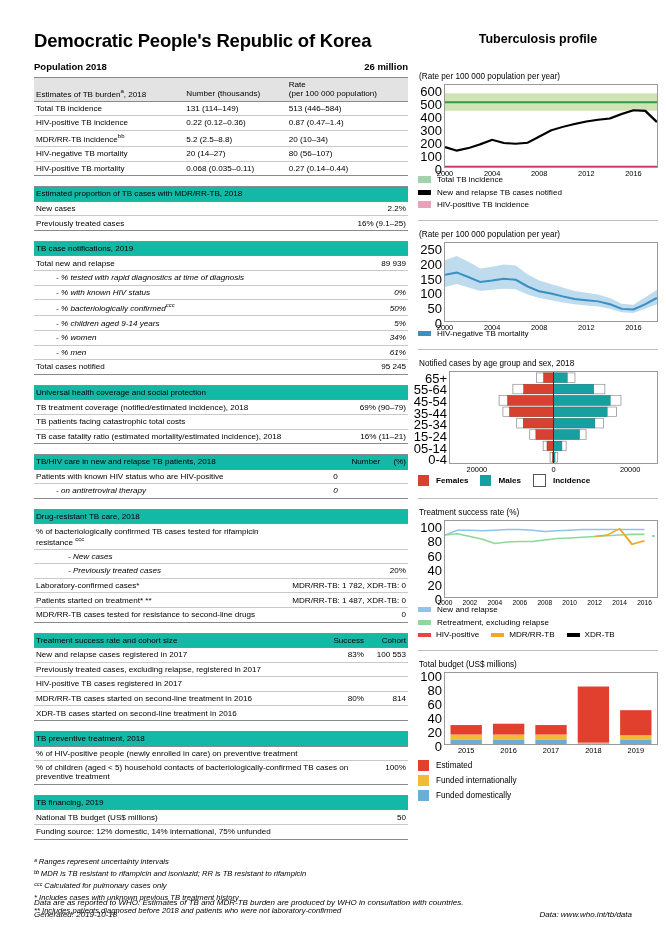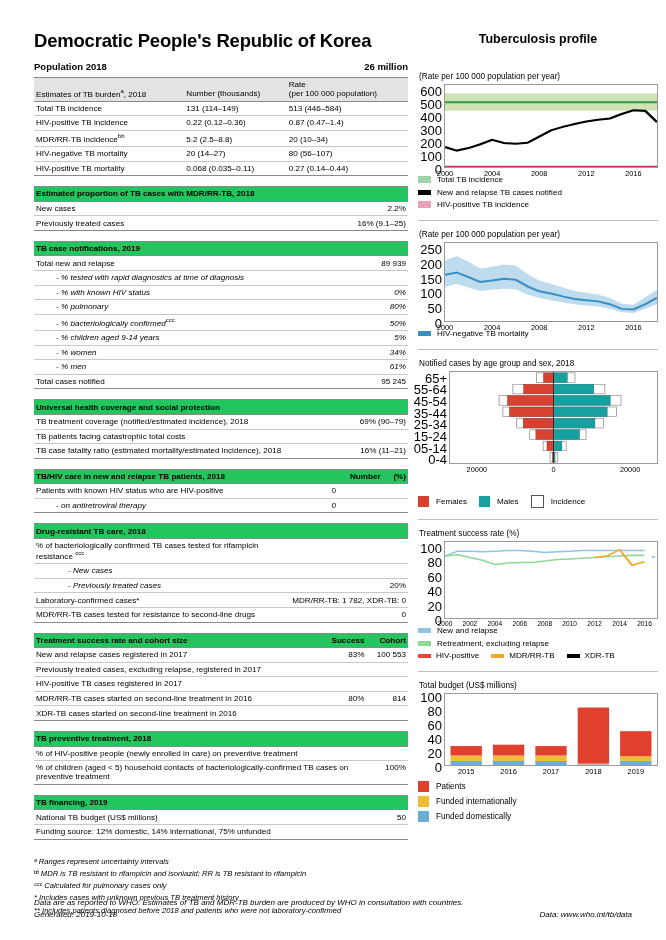--- a/index.html
+++ b/index.html
@@ -12,21 +12,21 @@
   .col-left{position:absolute;left:34px;top:30px;width:374px;}
   .col-right{position:absolute;left:418px;top:30px;width:240px;}
 
   h1.title{font-size:18.5px;font-weight:bold;margin:0 0 9px 0;letter-spacing:-.2px;}
   .popline{display:flex;justify-content:space-between;font-size:9.5px;font-weight:bold;margin-bottom:5px;}
 
   .profile-title{font-size:12.5px;font-weight:bold;text-align:center;margin:2px 0 26px 0;}
 
   table.t{width:100%;border-collapse:collapse;font-size:8.1px;margin-bottom:10px;}
   table.t td{padding:2.2px 2px 2.4px 2px;vertical-align:bottom;}
-  tr.hdr td{background:#22c55e;border-top:1px solid #8a8a8a;border-bottom:1px solid #8a8a8a;font-size:8.1px;font-weight:bold;}
+  tr.hdr td{background:#14b8a6;border-top:1px solid #8a8a8a;border-bottom:1px solid #8a8a8a;font-size:8.1px;}
   tr.hdr2 td{background:#e3e3e3;border-top:1px solid #8a8a8a;border-bottom:1px solid #8a8a8a;vertical-align:bottom;}
   tr.r td{border-bottom:1px solid #c9c9c9;}
   tr.last td{border-bottom:1px solid #8a8a8a;margin-top:41px;}
   td.num{text-align:right;white-space:nowrap;}
   td.c2{text-align:left;white-space:nowrap;}
   .ital{font-style:italic;}
   .indent{padding-left:22px !important;}
   .indent2{padding-left:34px !important;}
   sup{font-size:6px;vertical-align:super;}
 
@@ -130,24 +130,20 @@
           </tr>
           <tr class="r">
             <td class="indent ital">- % tested with rapid diagnostics at time of diagnosis</td>
             <td class="num ital"></td>
           </tr>
           <tr class="r">
             <td class="indent ital">- % with known HIV status</td>
             <td class="num ital">0%</td>
           </tr>
           <tr class="r">
-            <td class="indent ital">- % pulmonary</td>
-            <td class="num ital">80%</td>
-          </tr>
-          <tr class="r">
             <td class="indent ital">- % bacteriologically confirmed<sup>ccc</sup></td>
             <td class="num ital">50%</td>
           </tr>
           <tr class="r">
             <td class="indent ital">- % children aged 9-14 years</td>
             <td class="num ital">5%</td>
           </tr>
           <tr class="r">
             <td class="indent ital">- % women</td>
             <td class="num ital">34%</td>
@@ -216,20 +212,24 @@
             <td class="indent2 ital">- New cases</td>
             <td class="num"></td>
           </tr>
           <tr class="r">
             <td class="indent2 ital">- Previously treated cases</td>
             <td class="num">20%</td>
           </tr>
           <tr class="r">
             <td>Laboratory-confirmed cases*</td>
             <td class="c2">MDR/RR-TB: 1 782, XDR-TB: 0</td>
+          </tr>
+          <tr class="r">
+            <td>Patients started on treatment* **</td>
+            <td class="c2">MDR/RR-TB: 1 487, XDR-TB: 0</td>
           </tr>
           <tr class="r last">
             <td>MDR/RR-TB cases tested for resistance to second-line drugs</td>
             <td class="num">0</td>
           </tr>
         </tbody>
     </table>
 
     <table class="t">
       <tbody id="success-body">
@@ -382,21 +382,21 @@
             <rect x="121.48148148148148" y="27" width="78.51851851851852" height="21" fill="#fff" stroke="#888" stroke-width="1.4"></rect>
             <rect x="200" y="27" width="99.25925925925924" height="21" fill="#fff" stroke="#888" stroke-width="1.4"></rect>
             <rect x="142.22222222222223" y="27" width="57.77777777777777" height="21" fill="#d8412f" stroke="#8a2a1e" stroke-width="0.8"></rect>
             <rect x="200" y="27" width="77.77777777777777" height="21" fill="#16a0a0" stroke="#0d6e6e" stroke-width="0.8"></rect>
             <rect x="167.4074074074074" y="2" width="32.59259259259261" height="21" fill="#fff" stroke="#888" stroke-width="1.4"></rect>
             <rect x="200" y="2" width="41.481481481481495" height="21" fill="#fff" stroke="#888" stroke-width="1.4"></rect>
             <rect x="180.74074074074073" y="2" width="19.259259259259267" height="21" fill="#d8412f" stroke="#8a2a1e" stroke-width="0.8"></rect>
             <rect x="200" y="2" width="26.666666666666657" height="21" fill="#16a0a0" stroke="#0d6e6e" stroke-width="0.8"></rect>
             <line x1="200" y1="0" x2="200" y2="200" stroke="#333" stroke-width="2"></line>
           </svg><div class="ylab" style="top: 87.1875px;">0-4</div><div class="ylab" style="top: 75.5625px;">05-14</div><div class="ylab" style="top: 63.9375px;">15-24</div><div class="ylab" style="top: 52.3125px;">25-34</div><div class="ylab" style="top: 40.6875px;">35-44</div><div class="ylab" style="top: 29.0625px;">45-54</div><div class="ylab" style="top: 17.4375px;">55-64</div><div class="ylab" style="top: 5.8125px;">65+</div><div class="xlab" style="left: 26.8333px;">20000</div><div class="xlab" style="left: 103.5px;">0</div><div class="xlab" style="left: 180.167px;">20000</div></div>
-      <div class="legend" id="legend-pyramid" style="margin-top: 31px; display: flex; align-items: center;">
+      <div class="legend" id="legend-pyramid" style="margin-top: 10px; display: flex; align-items: center; font-weight: bold;">
           <div class="legend-inline">
             <span class="legend-sq" style="background: rgb(216, 65, 47);"></span>
             <span>Females</span>
             <span class="gap"></span>
             <span class="legend-sq" style="background: rgb(22, 160, 160);"></span>
             <span>Males</span>
             <span class="gap"></span>
             <span class="legend-sq" style="background: rgb(255, 255, 255); border: 1px solid rgb(85, 85, 85);"></span>
             <span>Incidence</span>
           </div>
@@ -452,21 +452,21 @@
             <rect x="250.4" y="198.0952380952381" width="59.2" height="1.904761904761898" fill="#6aaed6"></rect>
             <rect x="250.4" y="196.1904761904762" width="59.2" height="1.904761904761898" fill="#f0bb35"></rect>
             <rect x="250.4" y="38.0952380952381" width="59.2" height="158.0952380952381" fill="#e2402e"></rect>
             <rect x="330.4" y="188.57142857142858" width="59.2" height="11.428571428571416" fill="#6aaed6"></rect>
             <rect x="330.4" y="175.23809523809524" width="59.2" height="13.333333333333343" fill="#f0bb35"></rect>
             <rect x="330.4" y="104.76190476190477" width="59.2" height="70.47619047619047" fill="#e2402e"></rect>
           </svg><div class="ylab" style="top: 73px;">0</div><div class="ylab" style="top: 59.0952px;">20</div><div class="ylab" style="top: 45.1905px;">40</div><div class="ylab" style="top: 31.2857px;">60</div><div class="ylab" style="top: 17.381px;">80</div><div class="ylab" style="top: 3.47619px;">100</div><div class="xlab" style="left: 21.2px;">2015</div><div class="xlab" style="left: 63.6px;">2016</div><div class="xlab" style="left: 106px;">2017</div><div class="xlab" style="left: 148.4px;">2018</div><div class="xlab" style="left: 190.8px;">2019</div></div>
       <div class="legend" id="legend-budget" style="margin-top:15px;">
           <div class="legend-row">
             <span class="legend-sq" style="background: rgb(226, 64, 46);"></span>
-            <span>Patients</span>
+            <span>Estimated</span>
           </div>
           <div class="legend-row">
             <span class="legend-sq" style="background: rgb(240, 187, 53);"></span>
             <span>Funded internationally</span>
           </div>
           <div class="legend-row">
             <span class="legend-sq" style="background: rgb(106, 174, 214);"></span>
             <span>Funded domestically</span>
           </div>
         </div>

